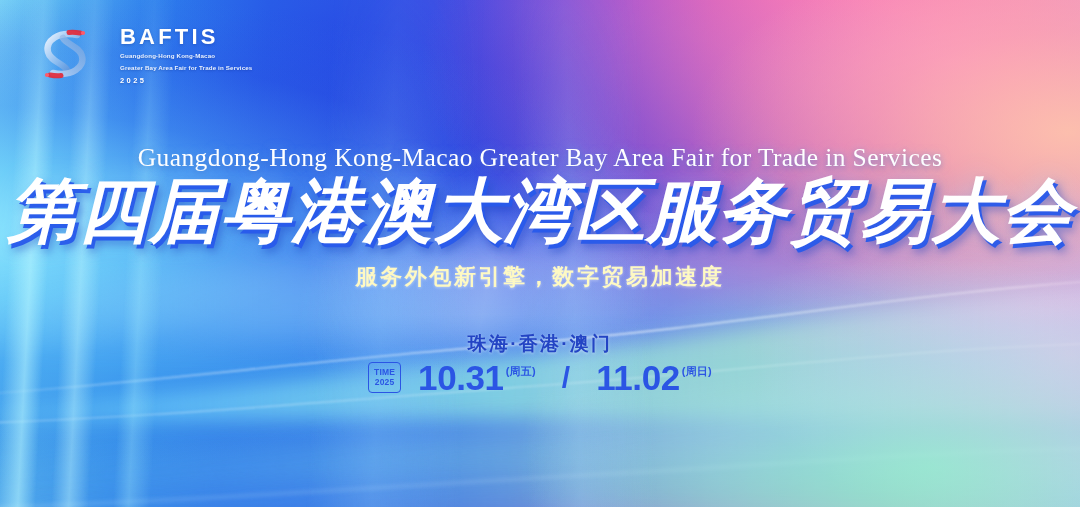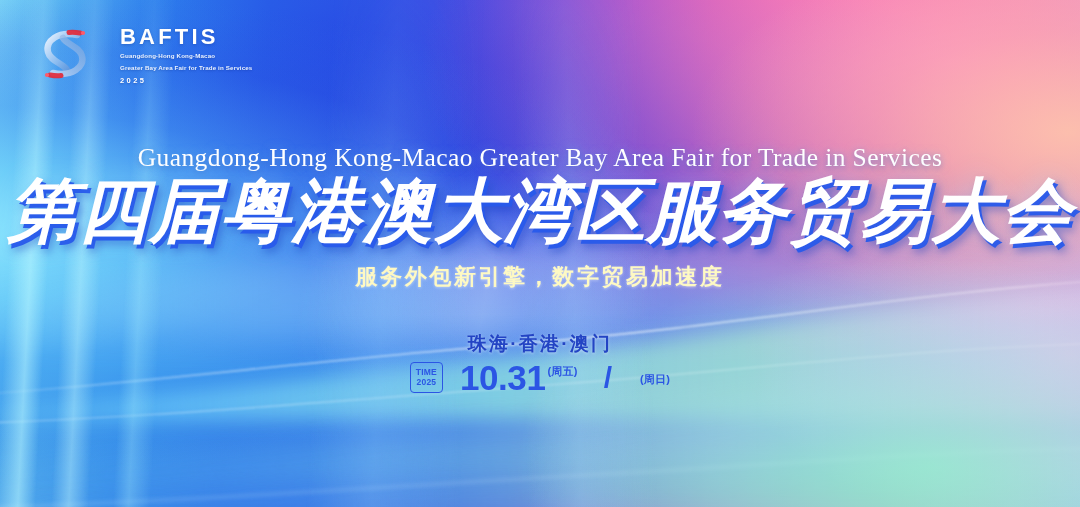--- a/index.html
+++ b/index.html
@@ -479,18 +479,19 @@
       <div class="time-badge">
         <span>TIME</span>
         <span>2025</span>
       </div>
       <div class="date-group">
         <span class="date-num">10.31</span>
         <span class="date-dow">(周五)</span>
       </div>
       <span class="date-sep">/</span>
       <div class="date-group">
+        <span class="date-num">11.02</span>
         <span class="date-dow">(周日)</span>
       </div>
     </div>
   </div>
 
 </div>
 
 </body></html>

